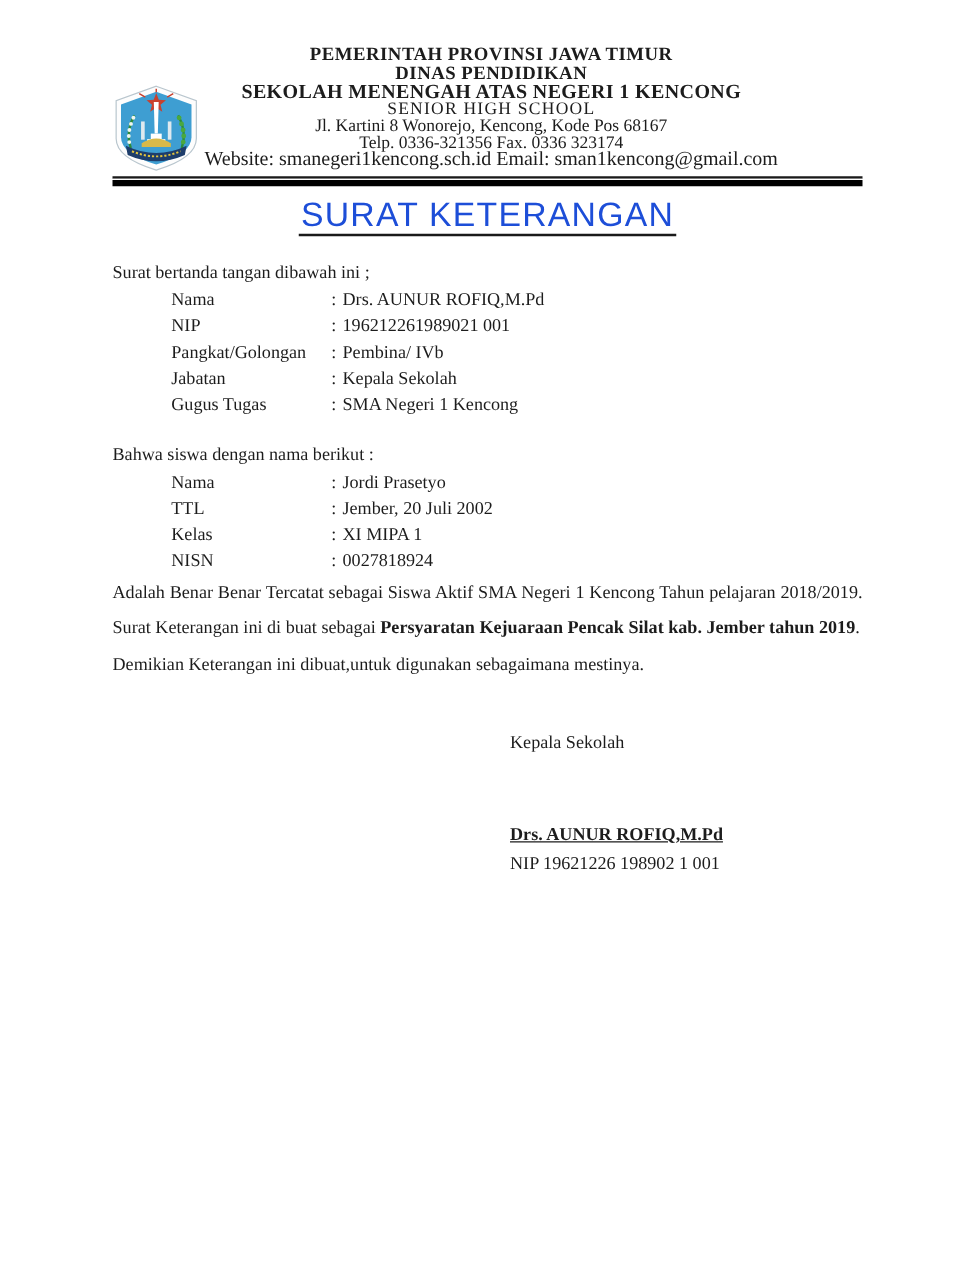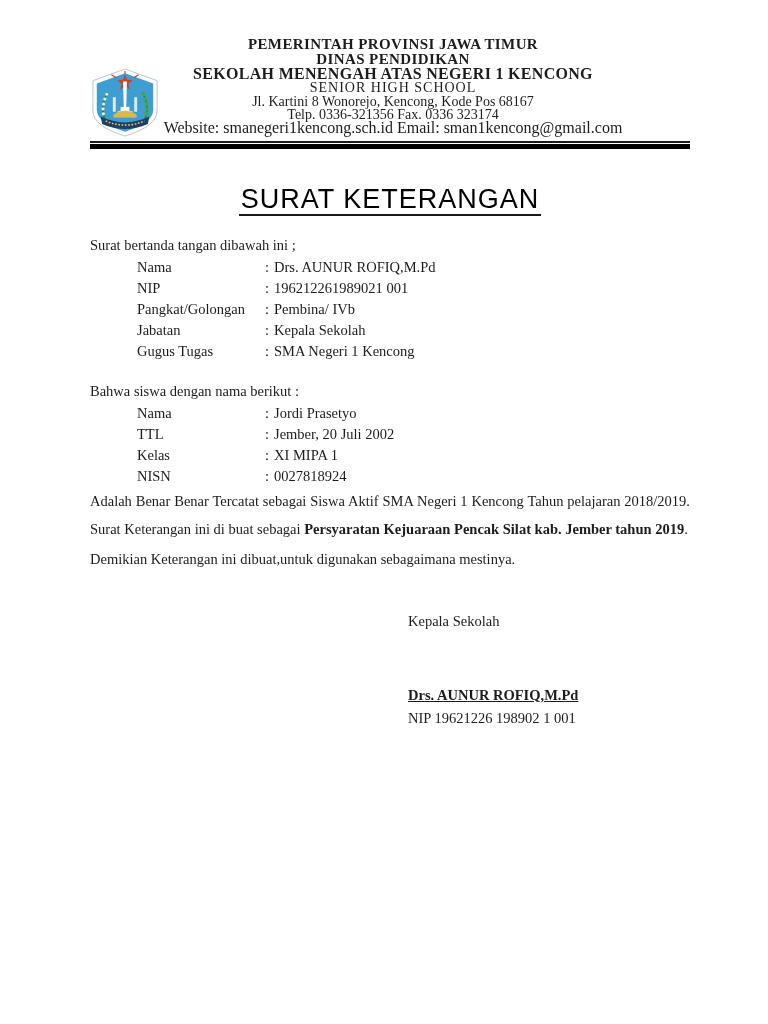--- a/index.html
+++ b/index.html
@@ -34,24 +34,23 @@
 
   
   .title-block { text-align: center; margin-top: 9px; }
   .doc-title {
     display: inline-block;
     font-family: "Liberation Sans", sans-serif;
     font-size: 27px;
     font-weight: 400;
     letter-spacing: 1px;
     line-height: 28px;
-    color: #000000;
+    color: #1d4ed8;
     border-bottom: 2px solid #1a1a1a;
     padding: 0 2px 1px 2px;
-    margin-top: 27px;
   }
   .doc-number { font-size: 14px; font-weight: bold; line-height: 18px; margin-top: 2px; }
   .doc-number .num-spacer { display: inline-block; width: 38px; }
 
   
   .body-text { font-size: 14.5px; }
   .opening-line { margin-top: 20px; line-height: 18px; }
   .detail-list { margin-top: 3px; }
   .detail-row { display: flex; padding-left: 47px; line-height: 21px; }
   .detail-label { width: 128px; flex: none; }

